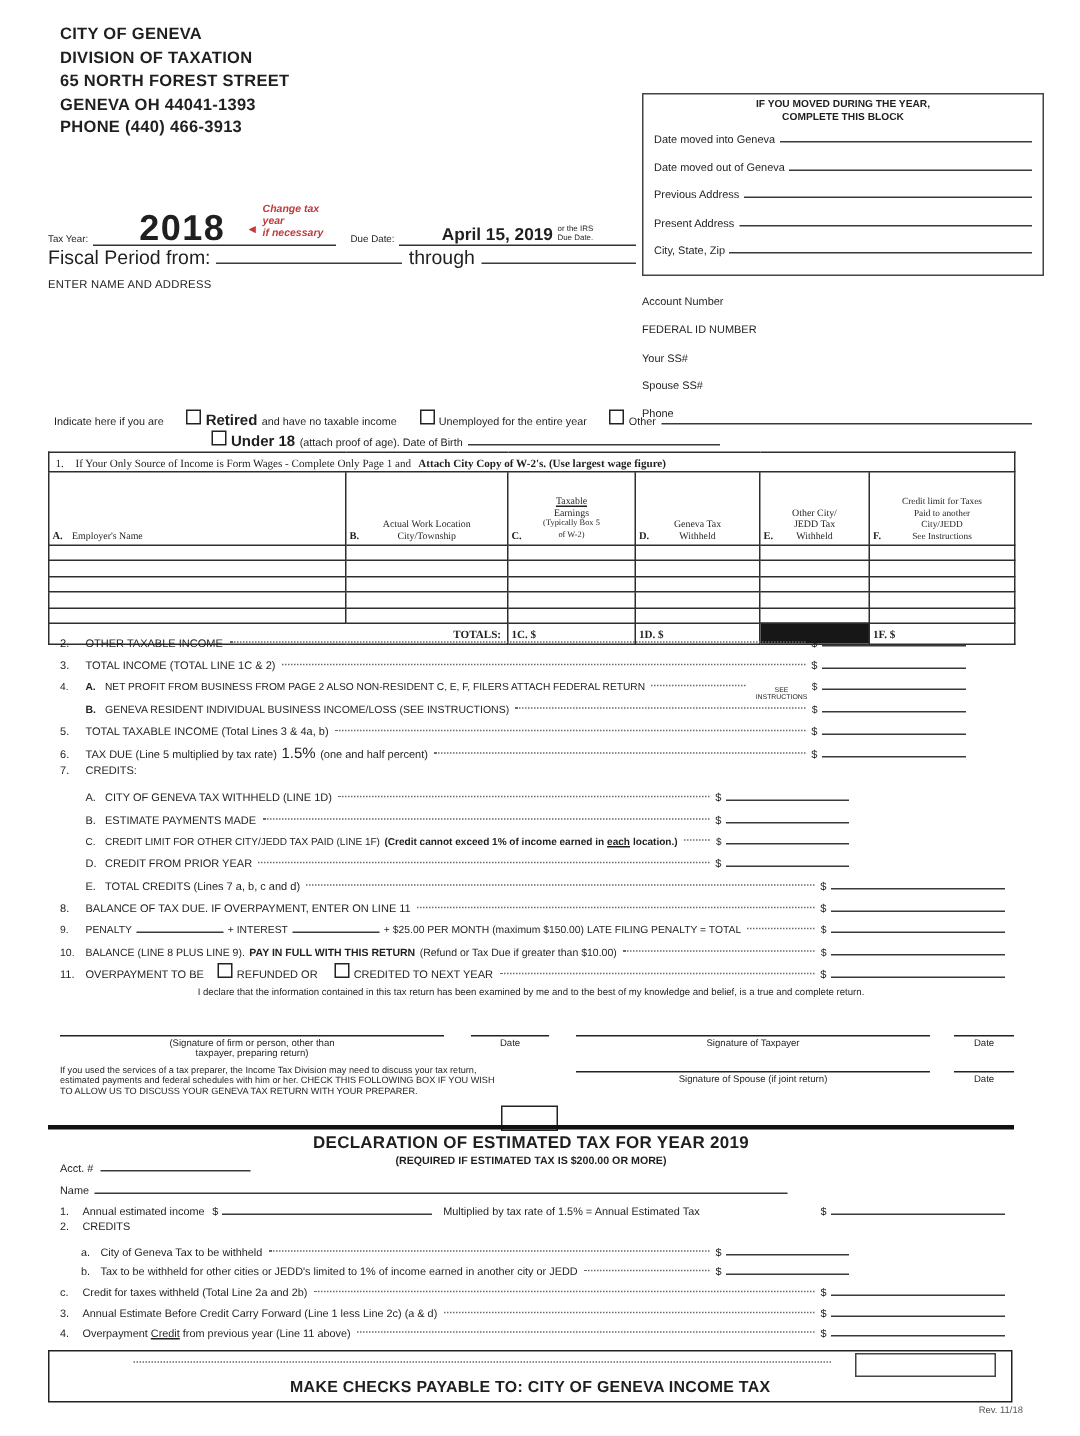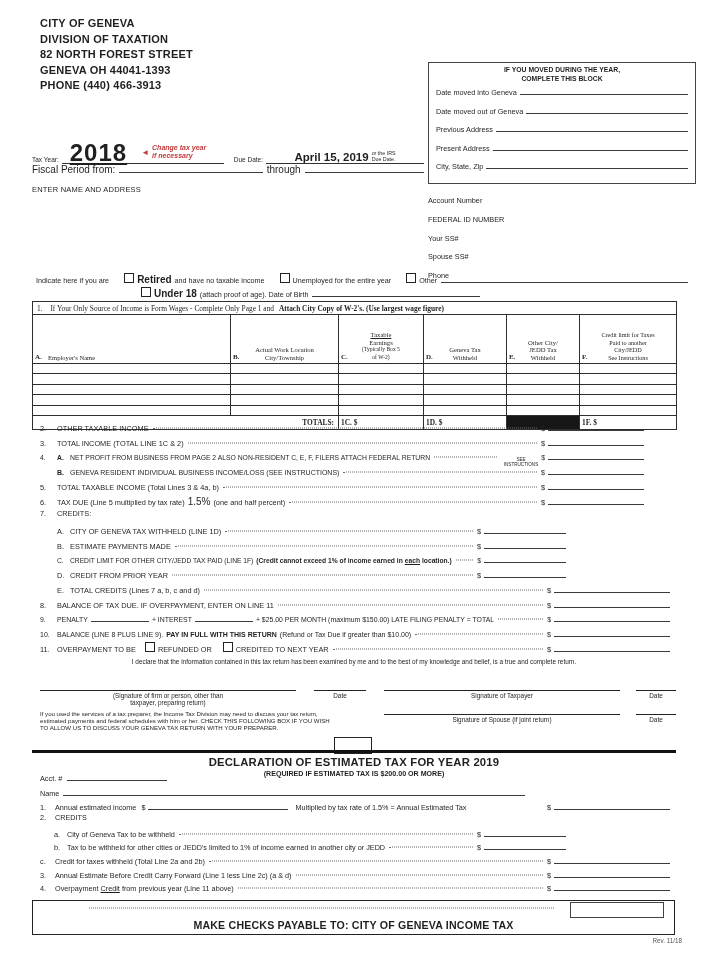--- a/index.html
+++ b/index.html
@@ -16,28 +16,28 @@
   
   #moved-box{position:absolute;top:62px;left:428px;width:252px;border:1.4px solid #444;padding:3px 7px 5px 7px;background:#fff;}
   #moved-box .mb-title{text-align:center;font-weight:bold;font-size:6.8px;line-height:8.5px;margin-bottom:2px;}
   #moved-box .mb-row{display:flex;align-items:baseline;height:18.6px;font-size:7.3px;}
   #moved-box .fill{flex:1;margin-left:3px;}
   
   #taxyear{position:absolute;top:128px;left:32px;width:392px;}
   .ty-row{display:flex;align-items:flex-end;height:36px;}
   .ty-label,.dd-label{font-size:6.5px;white-space:nowrap;padding-bottom:1px;}
   .ty-line{flex:1;border-bottom:1.1px solid #333;display:flex;align-items:flex-end;margin-left:3px;}
-  .ty-year{font-size:24px;font-weight:bold;line-height:20px;letter-spacing:1px;margin-left:8px;text-decoration:underline;}
+  .ty-year{font-size:24px;font-weight:bold;line-height:20px;letter-spacing:1px;margin-left:31px;}
   .ty-arrow{color:var(--accent_red);font-size:8px;margin:0 3px 6px 14px;}
   .ty-note{color:var(--accent_red);font-size:7px;font-style:italic;font-weight:bold;line-height:8px;padding-bottom:3px;}
   .dd-label{margin-left:10px;}
   .dd-line{border-bottom:1.1px solid #333;display:flex;align-items:flex-end;margin-left:3px;flex:0 0 158px;justify-content:center;}
   .dd-value{font-size:11.5px;font-weight:bold;line-height:11px;white-space:nowrap;}
   .dd-alt{font-size:5.3px;line-height:5.8px;margin-left:3px;white-space:nowrap;}
-  .fp-row{display:flex;align-items:baseline;height:17px;font-size:10px;justify-content:flex-end;}
+  .fp-row{display:flex;align-items:baseline;height:17px;font-size:13px;justify-content:flex-end;}
   .fp-row .fill{height:8px;}
   #enter-name{font-size:7.5px;margin-top:4px;letter-spacing:.2px;}
   
   #acct{position:absolute;top:196px;left:428px;font-size:7.3px;}
   #acct .ac-row{height:18.8px;}
   
   #status{position:absolute;top:273px;left:36px;width:652px;font-size:7.2px;}
   .st-row{display:flex;align-items:baseline;height:13.5px;}
   .bcap{font-weight:bold;font-size:10px;margin-right:3px;}
   .st-gap{width:14px;flex:0 0 auto;}
@@ -97,21 +97,21 @@
 </style>
 </head>
 <body>
 
 <div class="page">
 
   <div id="mailto">
     <div class="mt-addr">
       <div>CITY OF GENEVA</div>
       <div>DIVISION OF TAXATION</div>
-      <div>82 NORTH FOREST STREET</div>
+      <div>65 NORTH FOREST STREET</div>
       <div>GENEVA OH 44041-1393</div>
       <div>PHONE (440) 466-3913</div>
     </div>
   </div>
 
   <div id="moved-box">
     <div class="mb-title">
       <div>IF YOU MOVED DURING THE YEAR,</div>
       <div>COMPLETE THIS BLOCK</div>
     </div>

